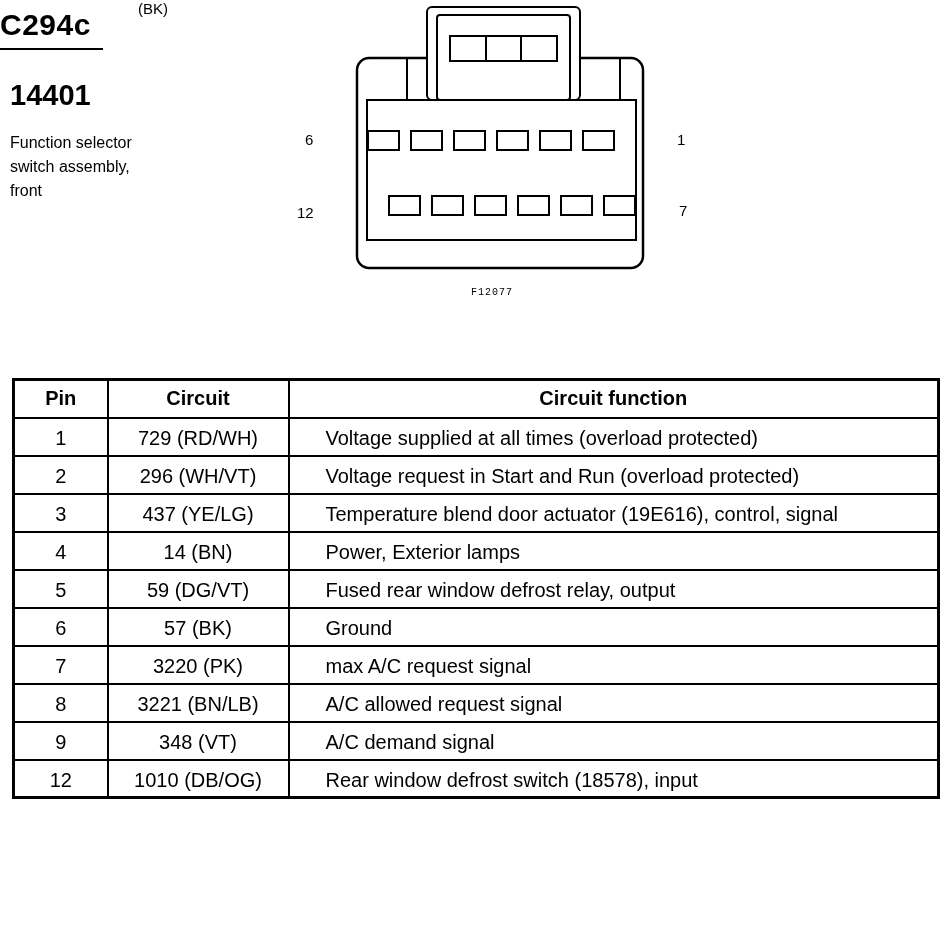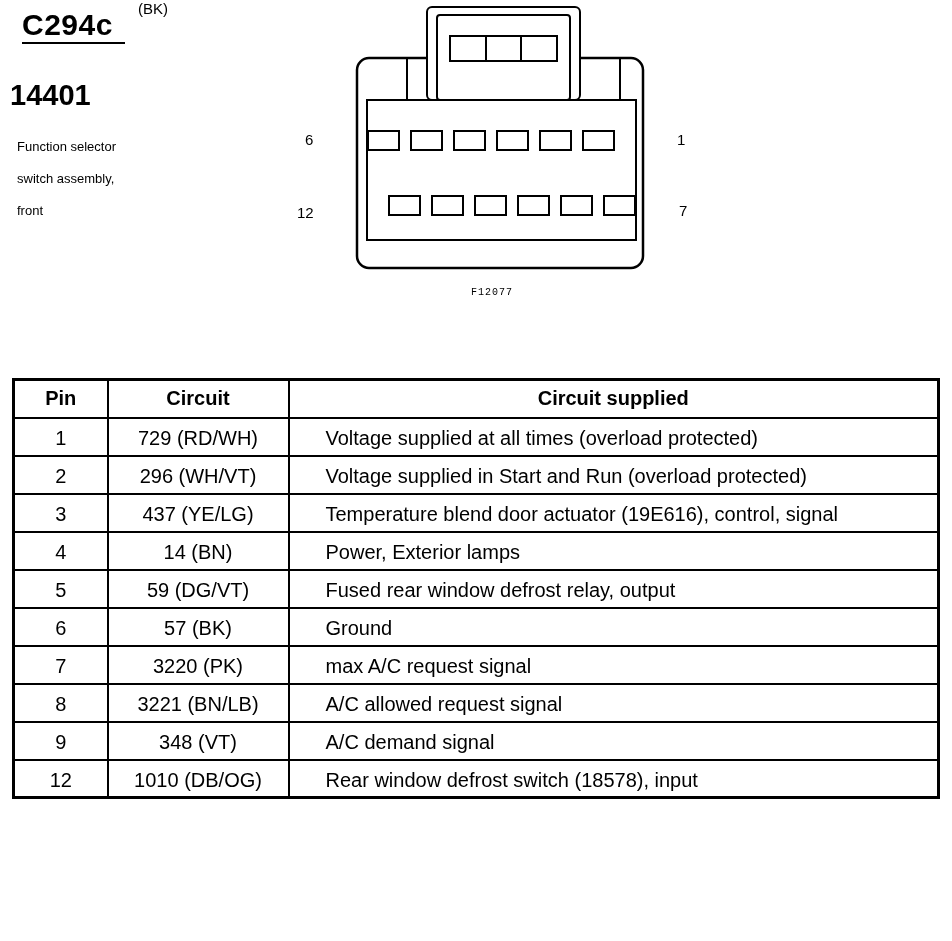--- a/index.html
+++ b/index.html
@@ -8,31 +8,31 @@
     width: 952px; height: 941px;
     font-family: "Liberation Sans", "DejaVu Sans", sans-serif;
     color: #000;
     position: relative;
     overflow: hidden;
   }
   .page { position: relative; width: 952px; height: 941px; background: #fff; }
 
   
   .connector-id {
-    position: absolute; left: 22px; top: 8px;
+    position: absolute; left: 0; top: 8px;
     font-size: 30px; font-weight: bold;
     border-bottom: 2px solid #000;
-    padding: 0 12px 0 0;
+    padding: 0 12px 6px 0;
     letter-spacing: 0.5px;
   }
   .color-code { position: absolute; left: 138px; top: 0; font-size: 15px; }
   .part-number { position: absolute; left: 10px; top: 79px; font-size: 29px; font-weight: bold; }
   .description {
-    position: absolute; left: 17px; top: 131px;
-    font-size: 13px; line-height: 32px; white-space: pre-line;
+    position: absolute; left: 10px; top: 131px;
+    font-size: 16px; line-height: 24px; white-space: pre-line;
   }
 
   
   .diagram-svg { position: absolute; left: 0; top: 0; width: 952px; height: 320px; }
   .pin-label { position: absolute; font-size: 15px; }
   .pin-label.tl { left: 305px; top: 131px; }
   .pin-label.tr { left: 677px; top: 131px; }
   .pin-label.bl { left: 297px; top: 204px; }
   .pin-label.br { left: 679px; top: 202px; }
   .figure-label { position: absolute; left: 471px; top: 287px; font-size: 10px; letter-spacing: 1px; font-family: Liberation Mono, monospace; }
@@ -117,34 +117,34 @@
   <table class="pinout-table">
     <colgroup>
       <col style="width:94px">
       <col style="width:181px">
       <col>
     </colgroup>
     <thead>
       <tr>
         <th>Pin</th>
         <th>Circuit</th>
-        <th>Circuit supplied</th>
+        <th>Circuit function</th>
       </tr>
     </thead>
     <tbody>
     <tr>
       <td class="c-pin">1</td>
       <td class="c-circuit">729 (RD/WH)</td>
       <td class="c-function">Voltage supplied at all times (overload protected)</td>
     </tr>
 
     <tr>
       <td class="c-pin">2</td>
       <td class="c-circuit">296 (WH/VT)</td>
-      <td class="c-function">Voltage supplied in Start and Run (overload protected)</td>
+      <td class="c-function">Voltage request in Start and Run (overload protected)</td>
     </tr>
 
     <tr>
       <td class="c-pin">3</td>
       <td class="c-circuit">437 (YE/LG)</td>
       <td class="c-function">Temperature blend door actuator (19E616), control, signal</td>
     </tr>
 
     <tr>
       <td class="c-pin">4</td>

